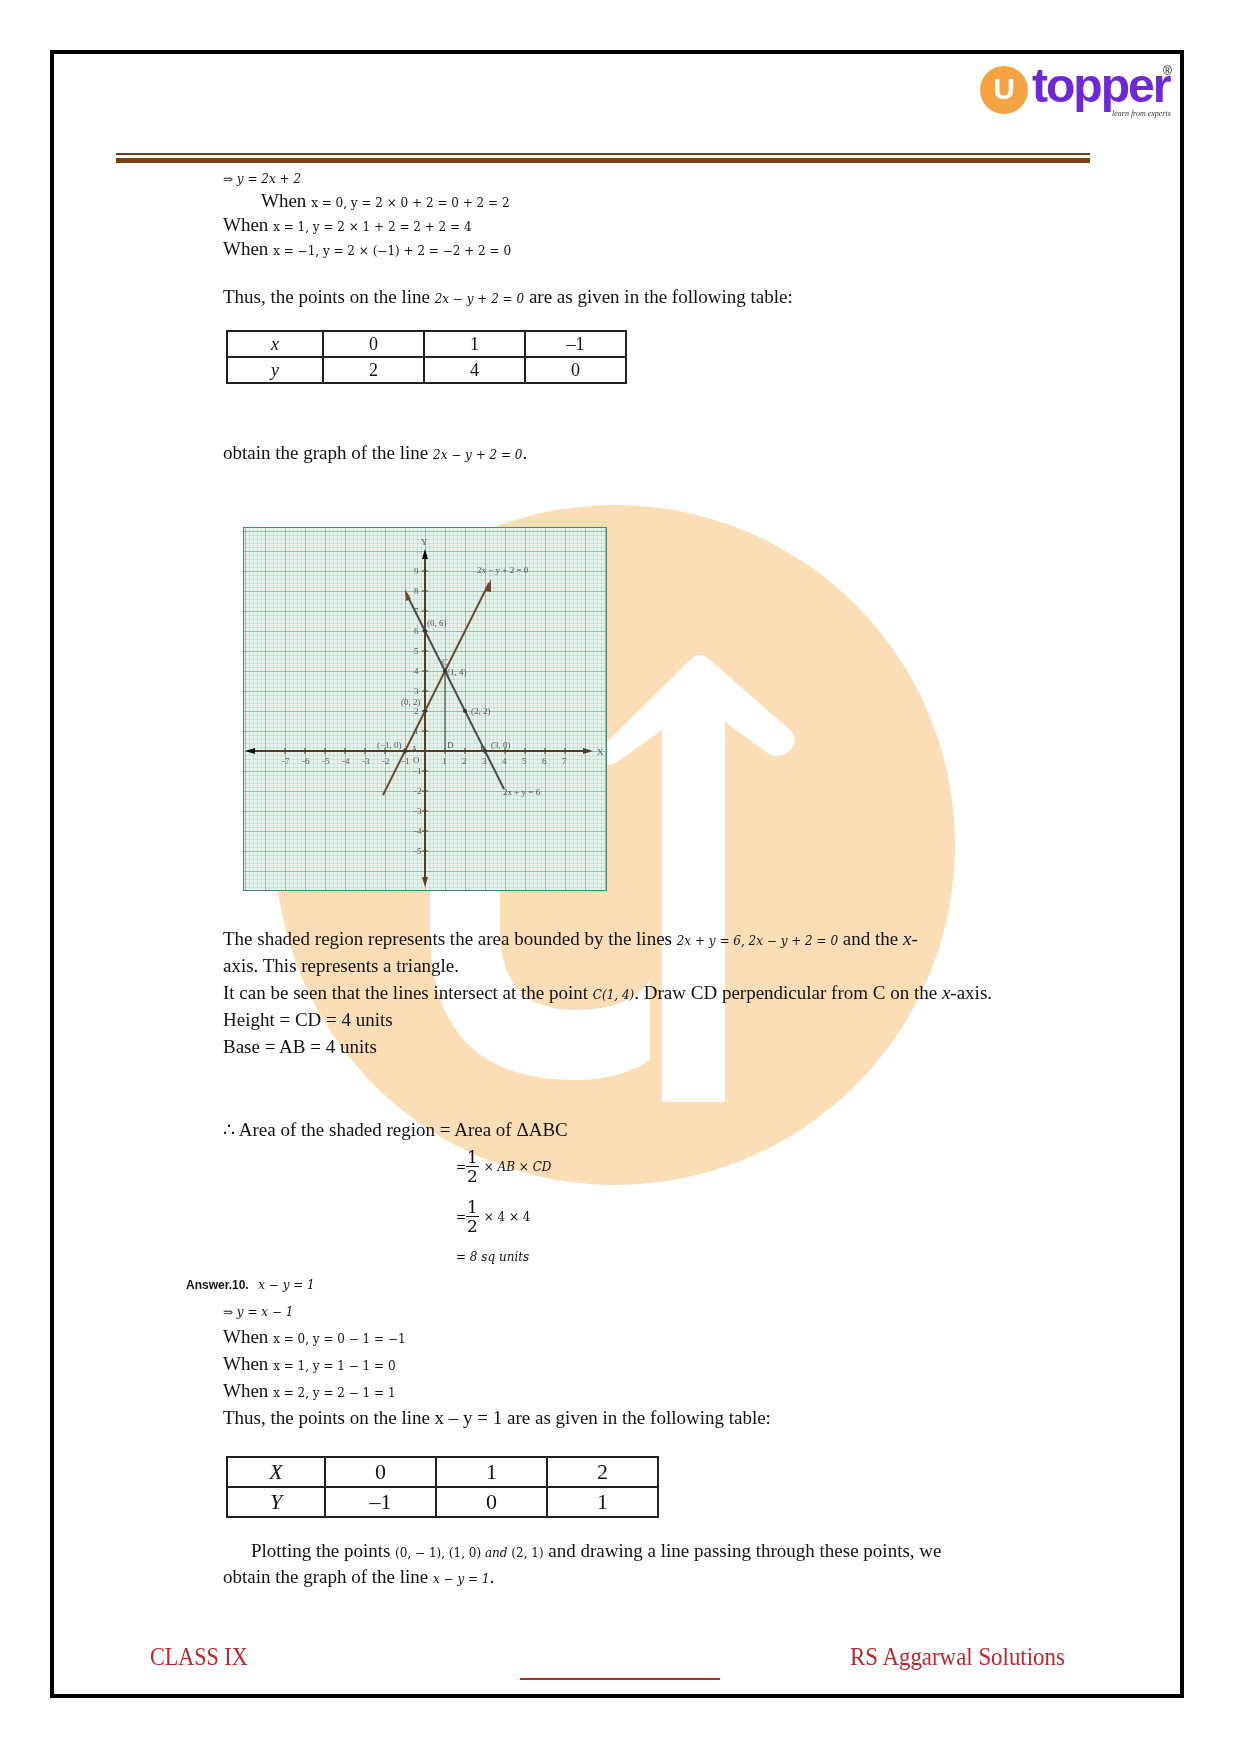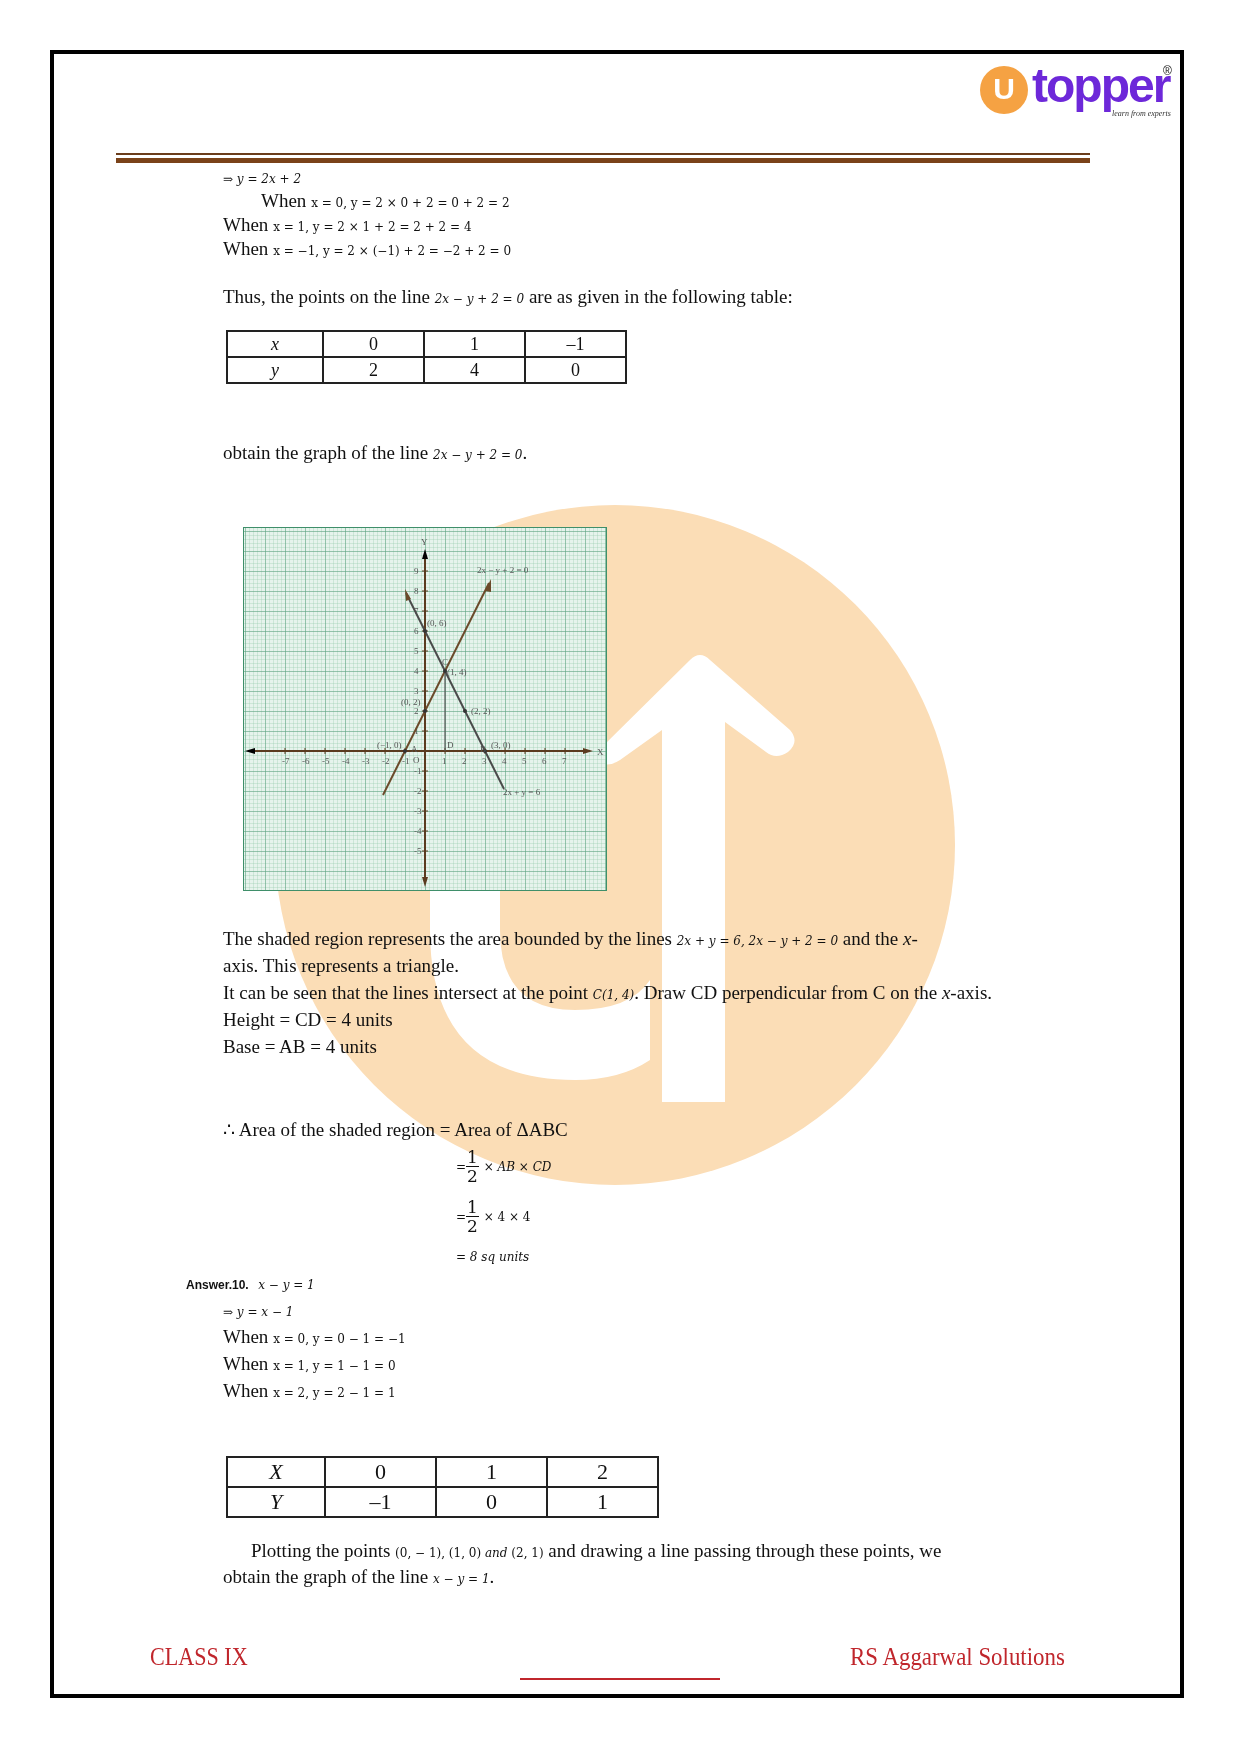--- a/index.html
+++ b/index.html
@@ -243,20 +243,23 @@
   </div>
   <div class="line" style="left:223px; top:1326px;">
     <span>When </span><span class="m">x = 0, y = 0 − 1 = −1</span>
   </div>
   <div class="line" style="left:223px; top:1353px;">
     <span>When </span><span class="m">x = 1, y = 1 − 1 = 0</span>
   </div>
   <div class="line" style="left:223px; top:1380px;">
     <span>When </span><span class="m">x = 2, y = 2 − 1 = 1</span>
   </div>
+  <div class="line" style="left:223px; top:1407px;">
+    <span>Thus, the points on the line x – y = 1 are as given in the following table:</span>
+  </div>
 
   <table class="pts t2" style="left:226px; top:1456px;">
     <tbody>
         <tr>
       <td class="mi">X</td>
       <td>0</td>
       <td>1</td>
       <td>2</td>
     </tr>
     <tr>

